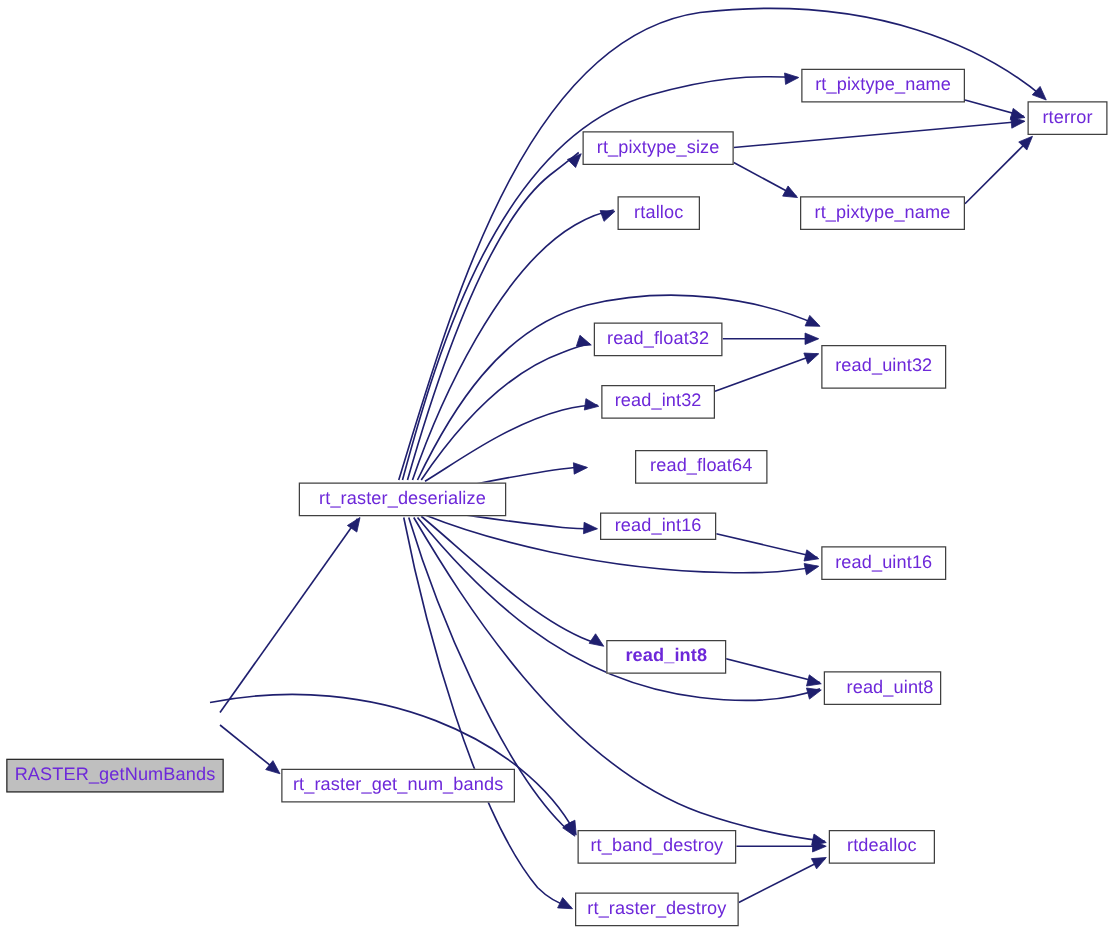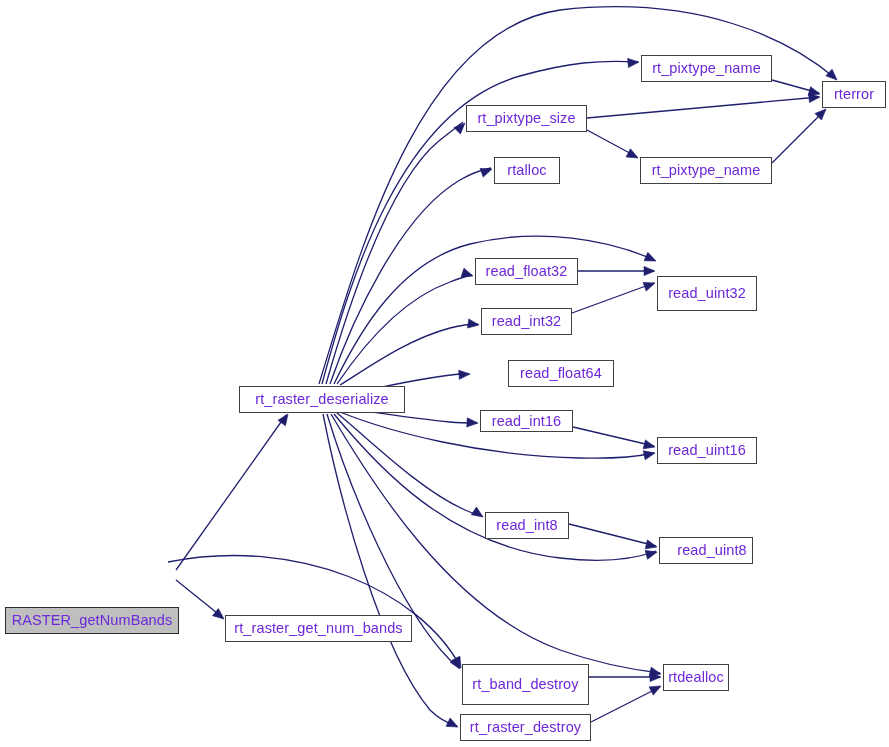--- a/index.html
+++ b/index.html
@@ -122,19 +122,19 @@
       <div class="node" style="left: 822px; top: 81px; width: 64px; height: 27px;">rterror</div>
       <div class="node" style="left: 466px; top: 105px; width: 121px; height: 27px;">rt_pixtype_size</div>
       <div class="node" style="left: 494px; top: 157px; width: 66px; height: 27px;">rtalloc</div>
       <div class="node" style="left: 640px; top: 157px; width: 132px; height: 27px;">rt_pixtype_name</div>
       <div class="node" style="left: 475px; top: 258px; width: 103px; height: 27px;">read_float32</div>
       <div class="node" style="left: 657px; top: 276px; width: 100px; height: 35px; text-align: right;">read_uint32</div>
       <div class="node" style="left: 481px; top: 308px; width: 91px; height: 27px;">read_int32</div>
       <div class="node" style="left: 472px; top: 360px; width: 106px; height: 27px; margin-left: 36px;">read_float64</div>
       <div class="node" style="left: 480px; top: 410px; width: 93px; height: 22px;">read_int16</div>
       <div class="node" style="left: 657px; top: 437px; width: 100px; height: 27px;">read_uint16</div>
-      <div class="node" style="left: 485px; top: 512px; width: 84px; height: 27px;">read_int8</div>
+      <div class="node" style="left: 485px; top: 512px; width: 96px; height: 27px; font-weight: bold;">read_int8</div>
       <div class="node" style="left: 659px; top: 537px; width: 94px; height: 27px; padding-left: 12px;">read_uint8</div>
-      <div class="node" style="left: 462px; top: 664px; width: 127px; height: 41px;">rt_band_destroy</div>
-      <div class="node" style="left: 663px; top: 664px; width: 66px; height: 27px;">rtdealloc</div>
+      <div class="node" style="left: 462px; top: 664px; width: 127px; height: 27px;">rt_band_destroy</div>
+      <div class="node" style="left: 663px; top: 664px; width: 85px; height: 27px;">rtdealloc</div>
       <div class="node" style="left: 460px; top: 714px; width: 131px; height: 27px;">rt_raster_destroy</div>
     </div>
 </div>
 
 </body></html>

